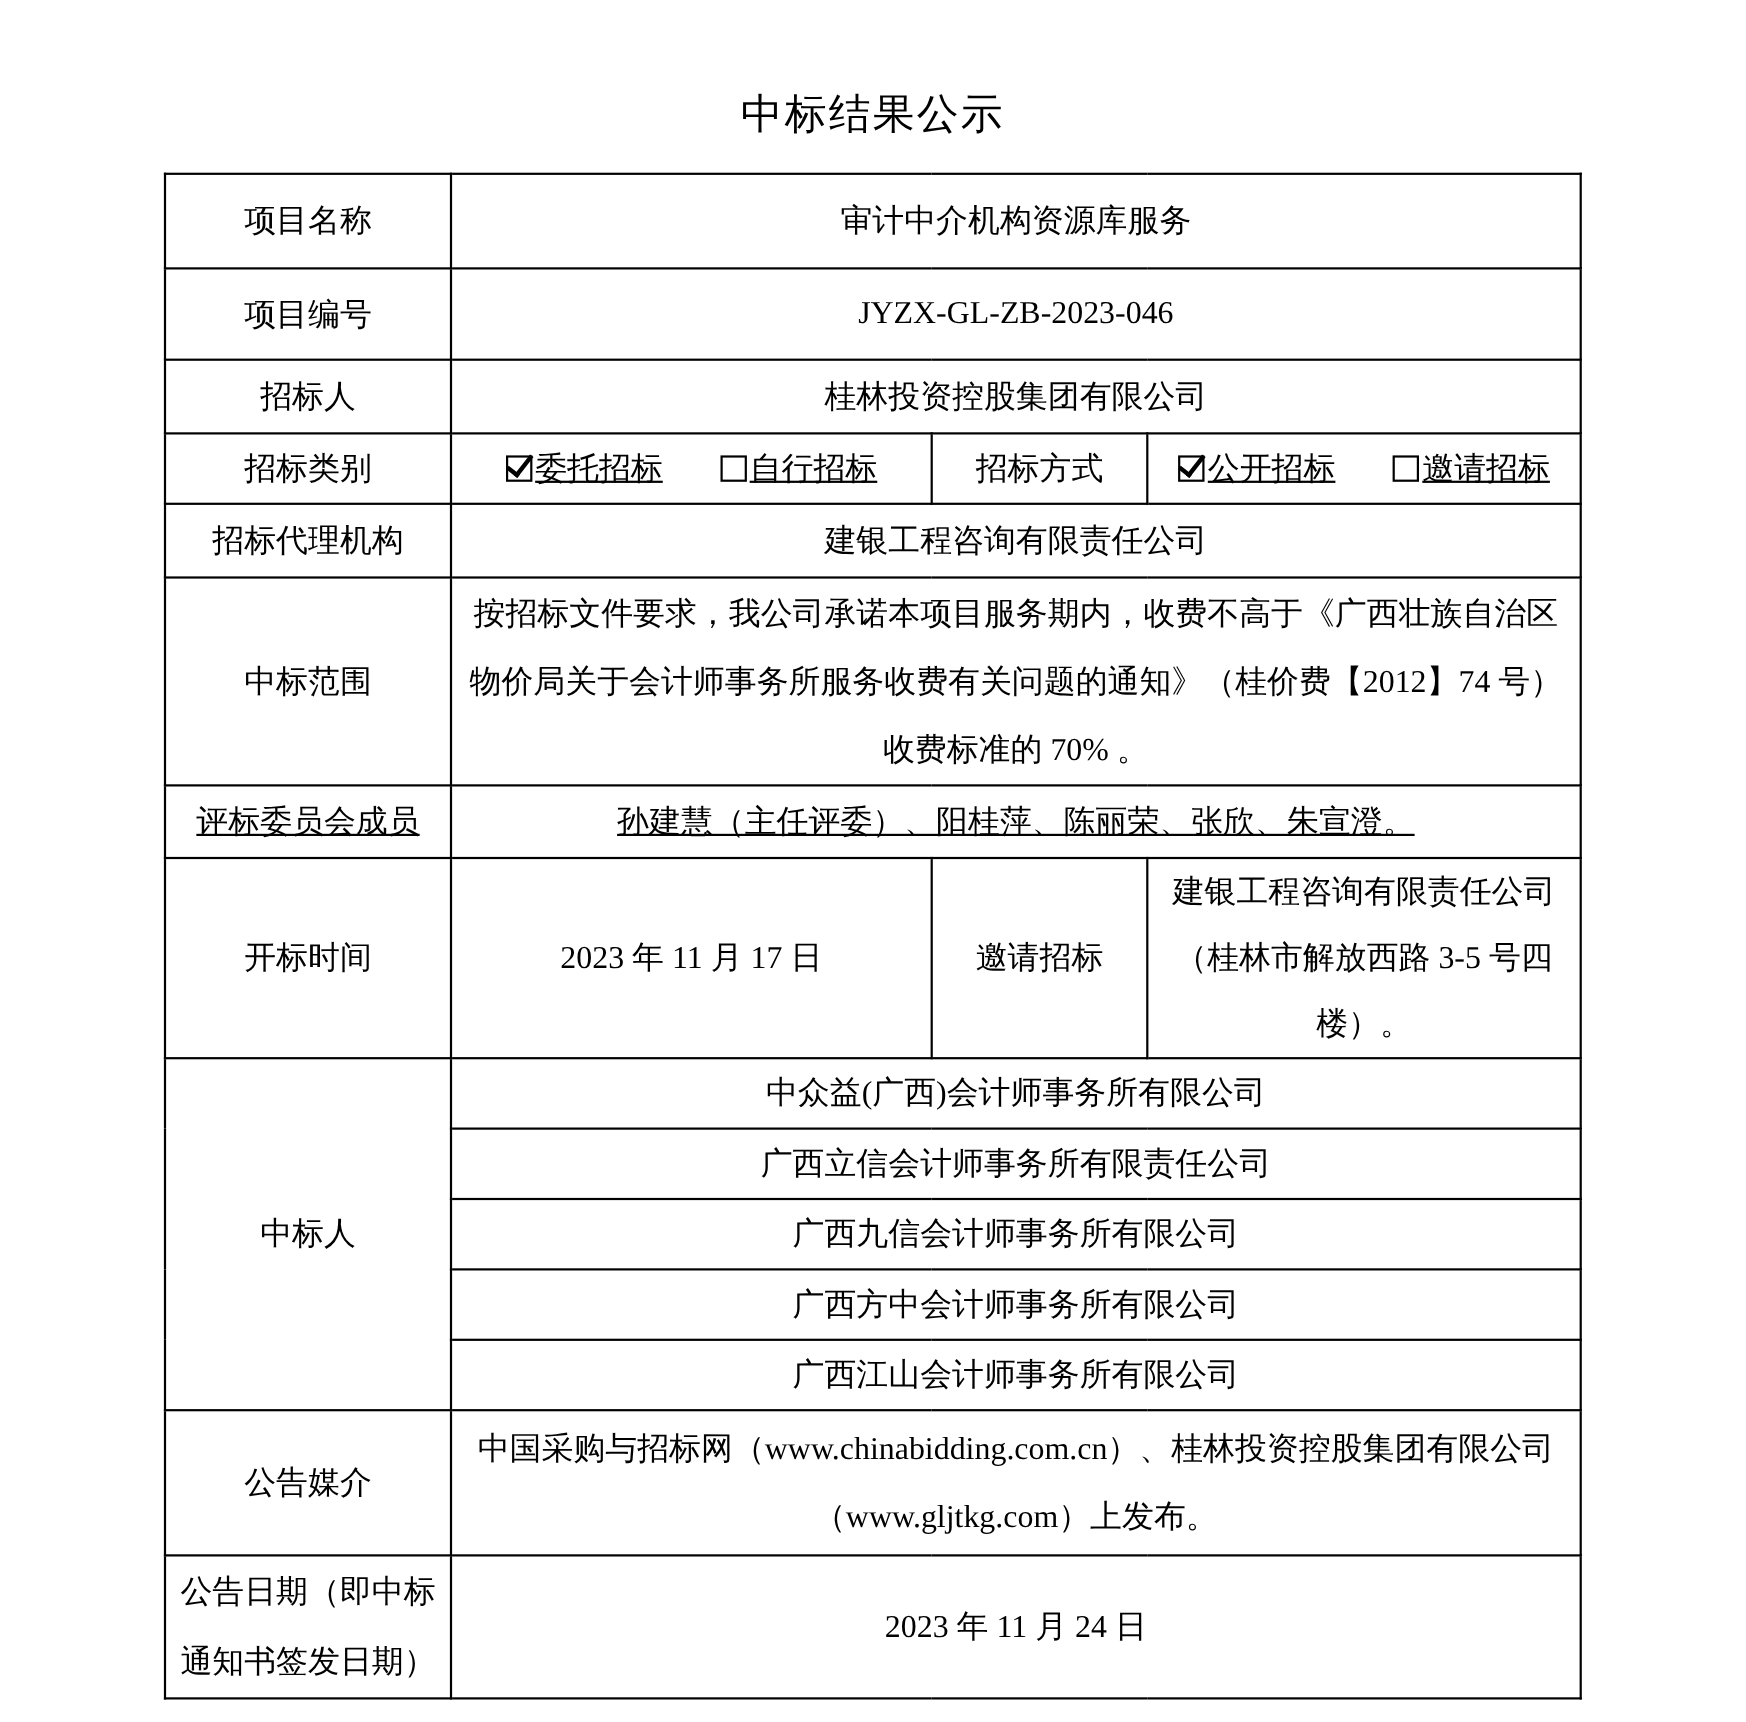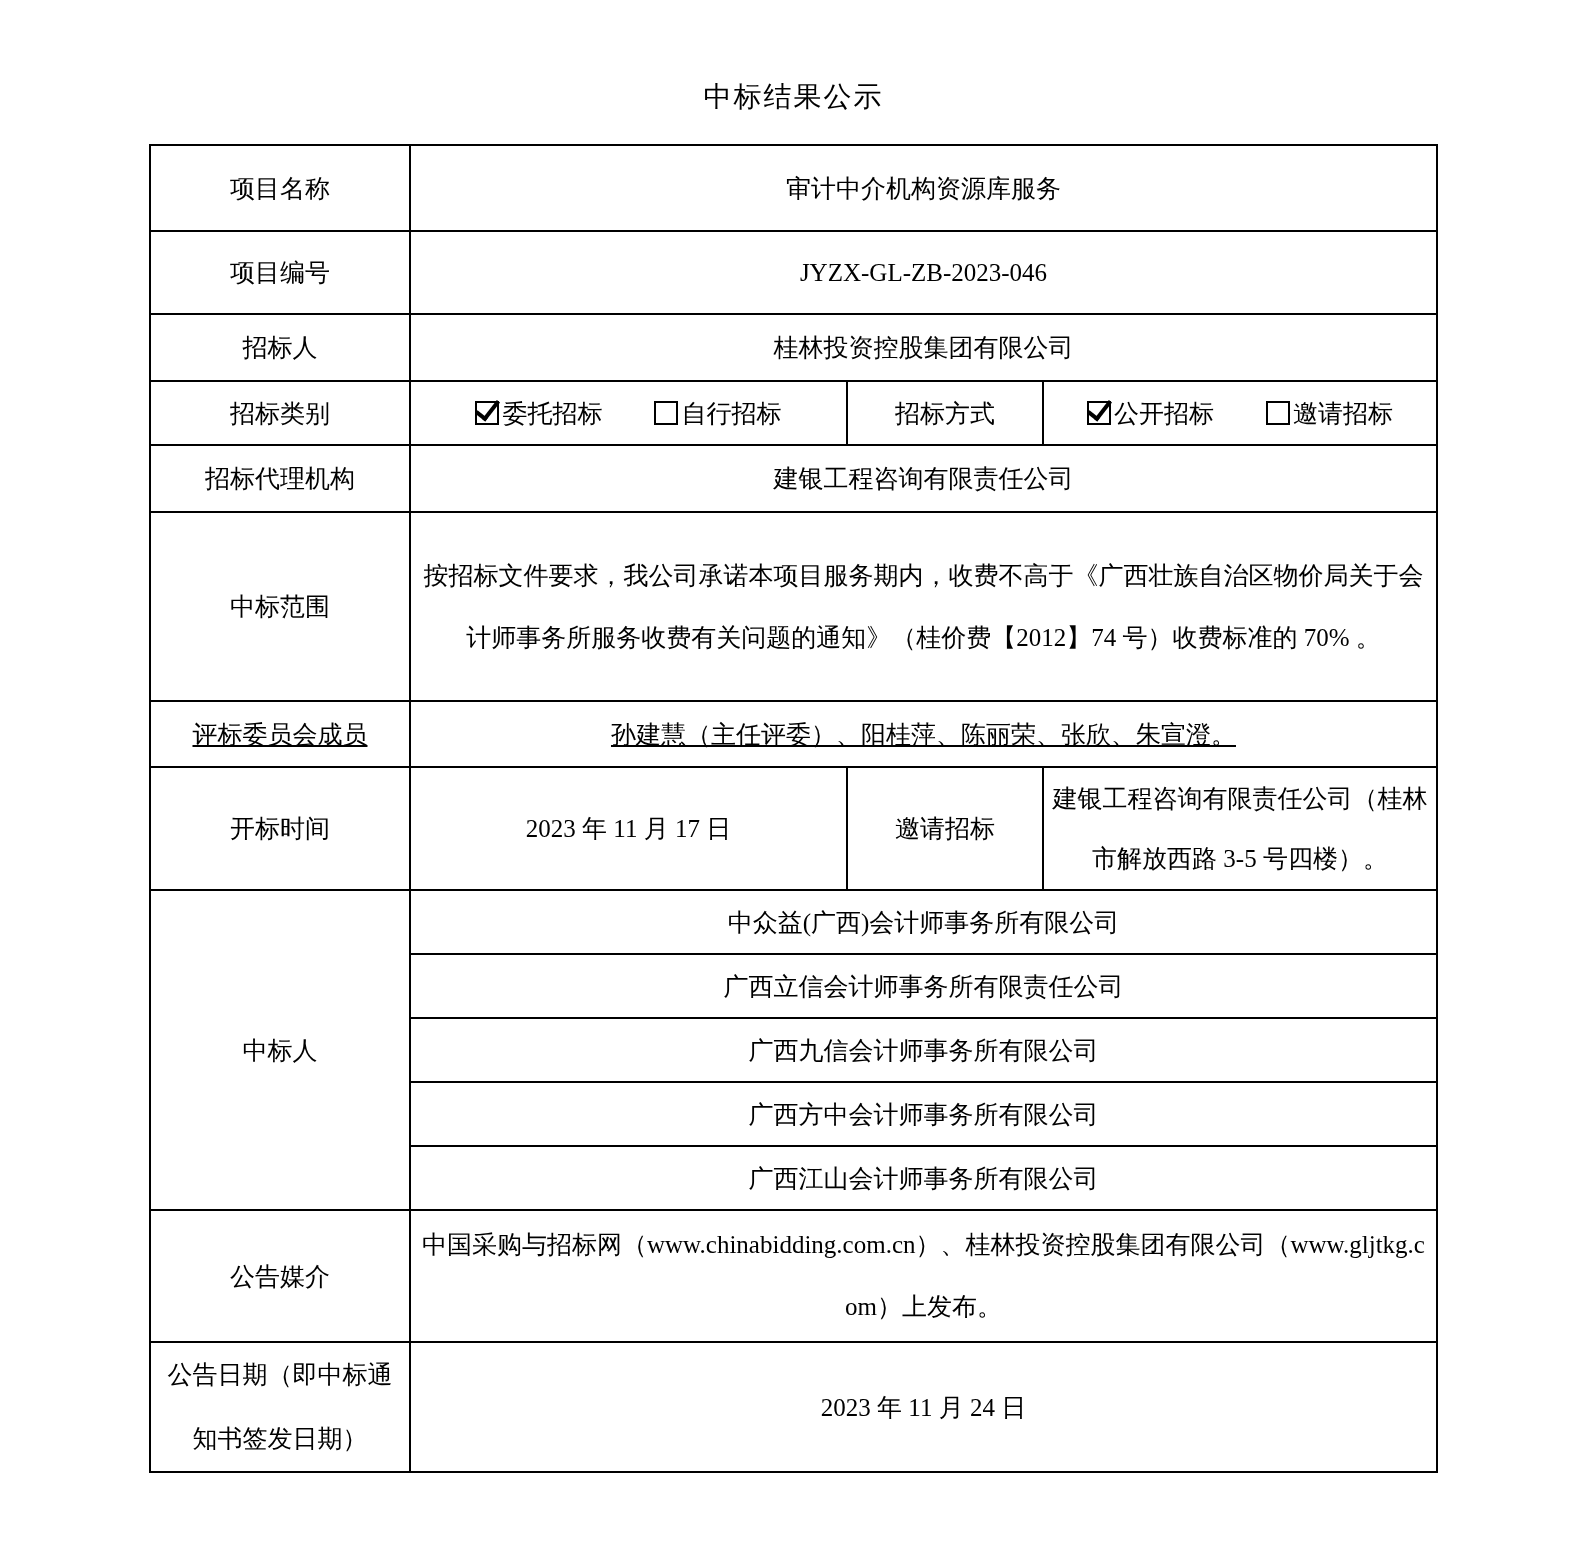--- a/index.html
+++ b/index.html
@@ -5,30 +5,30 @@
   html,body{margin:0;padding:0;}
   body{
     width:1587px;height:1565px;background:#ffffff;color:#000;
     font-family:"Liberation Serif","DejaVu Serif",serif;
     -webkit-font-smoothing:antialiased;
   }
   .page{padding-top:78px;}
   .doc-title{
     text-align:center;
     font-family:"Liberation Sans","DejaVu Sans",sans-serif;
-    font-weight:500;font-size:28px;letter-spacing:2px;
+    font-weight:500;font-size:38px;letter-spacing:2px;
     margin:0 0 28px 0;
   }
   table.result{
     border-collapse:collapse;table-layout:fixed;
     width:1287px;margin:0 auto;
   }
   table.result td{
     border:2px solid #000;
-    font-size:25px;
+    font-size:29px;
     text-align:center;vertical-align:middle;
     padding:0 6px;
     overflow:hidden;
     word-break:break-all;
   }
   
   tr.r-name  td{height:84px;}
   tr.r-no    td{height:81px;}
   tr.r-tdr   td{height:65px;}
   tr.r-cat   td{height:62px;}
@@ -50,21 +50,21 @@
     line-height:60px;
     font-size:28px;
     padding:0 2px;
   }
   td.datelabel{
     line-height:64px;
     padding:0 2px;
   }
   
   .opt-wrap{
-    display:flex;justify-content:center;align-items:flex-start;gap:52px;
+    display:flex;justify-content:center;align-items:flex-start;gap:52px;text-decoration:underline;
   }
   .opt{
     display:inline-flex;align-items:center;white-space:nowrap;
   }
   .cb{
     width:20px;height:20px;
     border:2px solid #000;
     display:inline-block;position:relative;
     margin-right:3px;flex:0 0 auto;
   }

